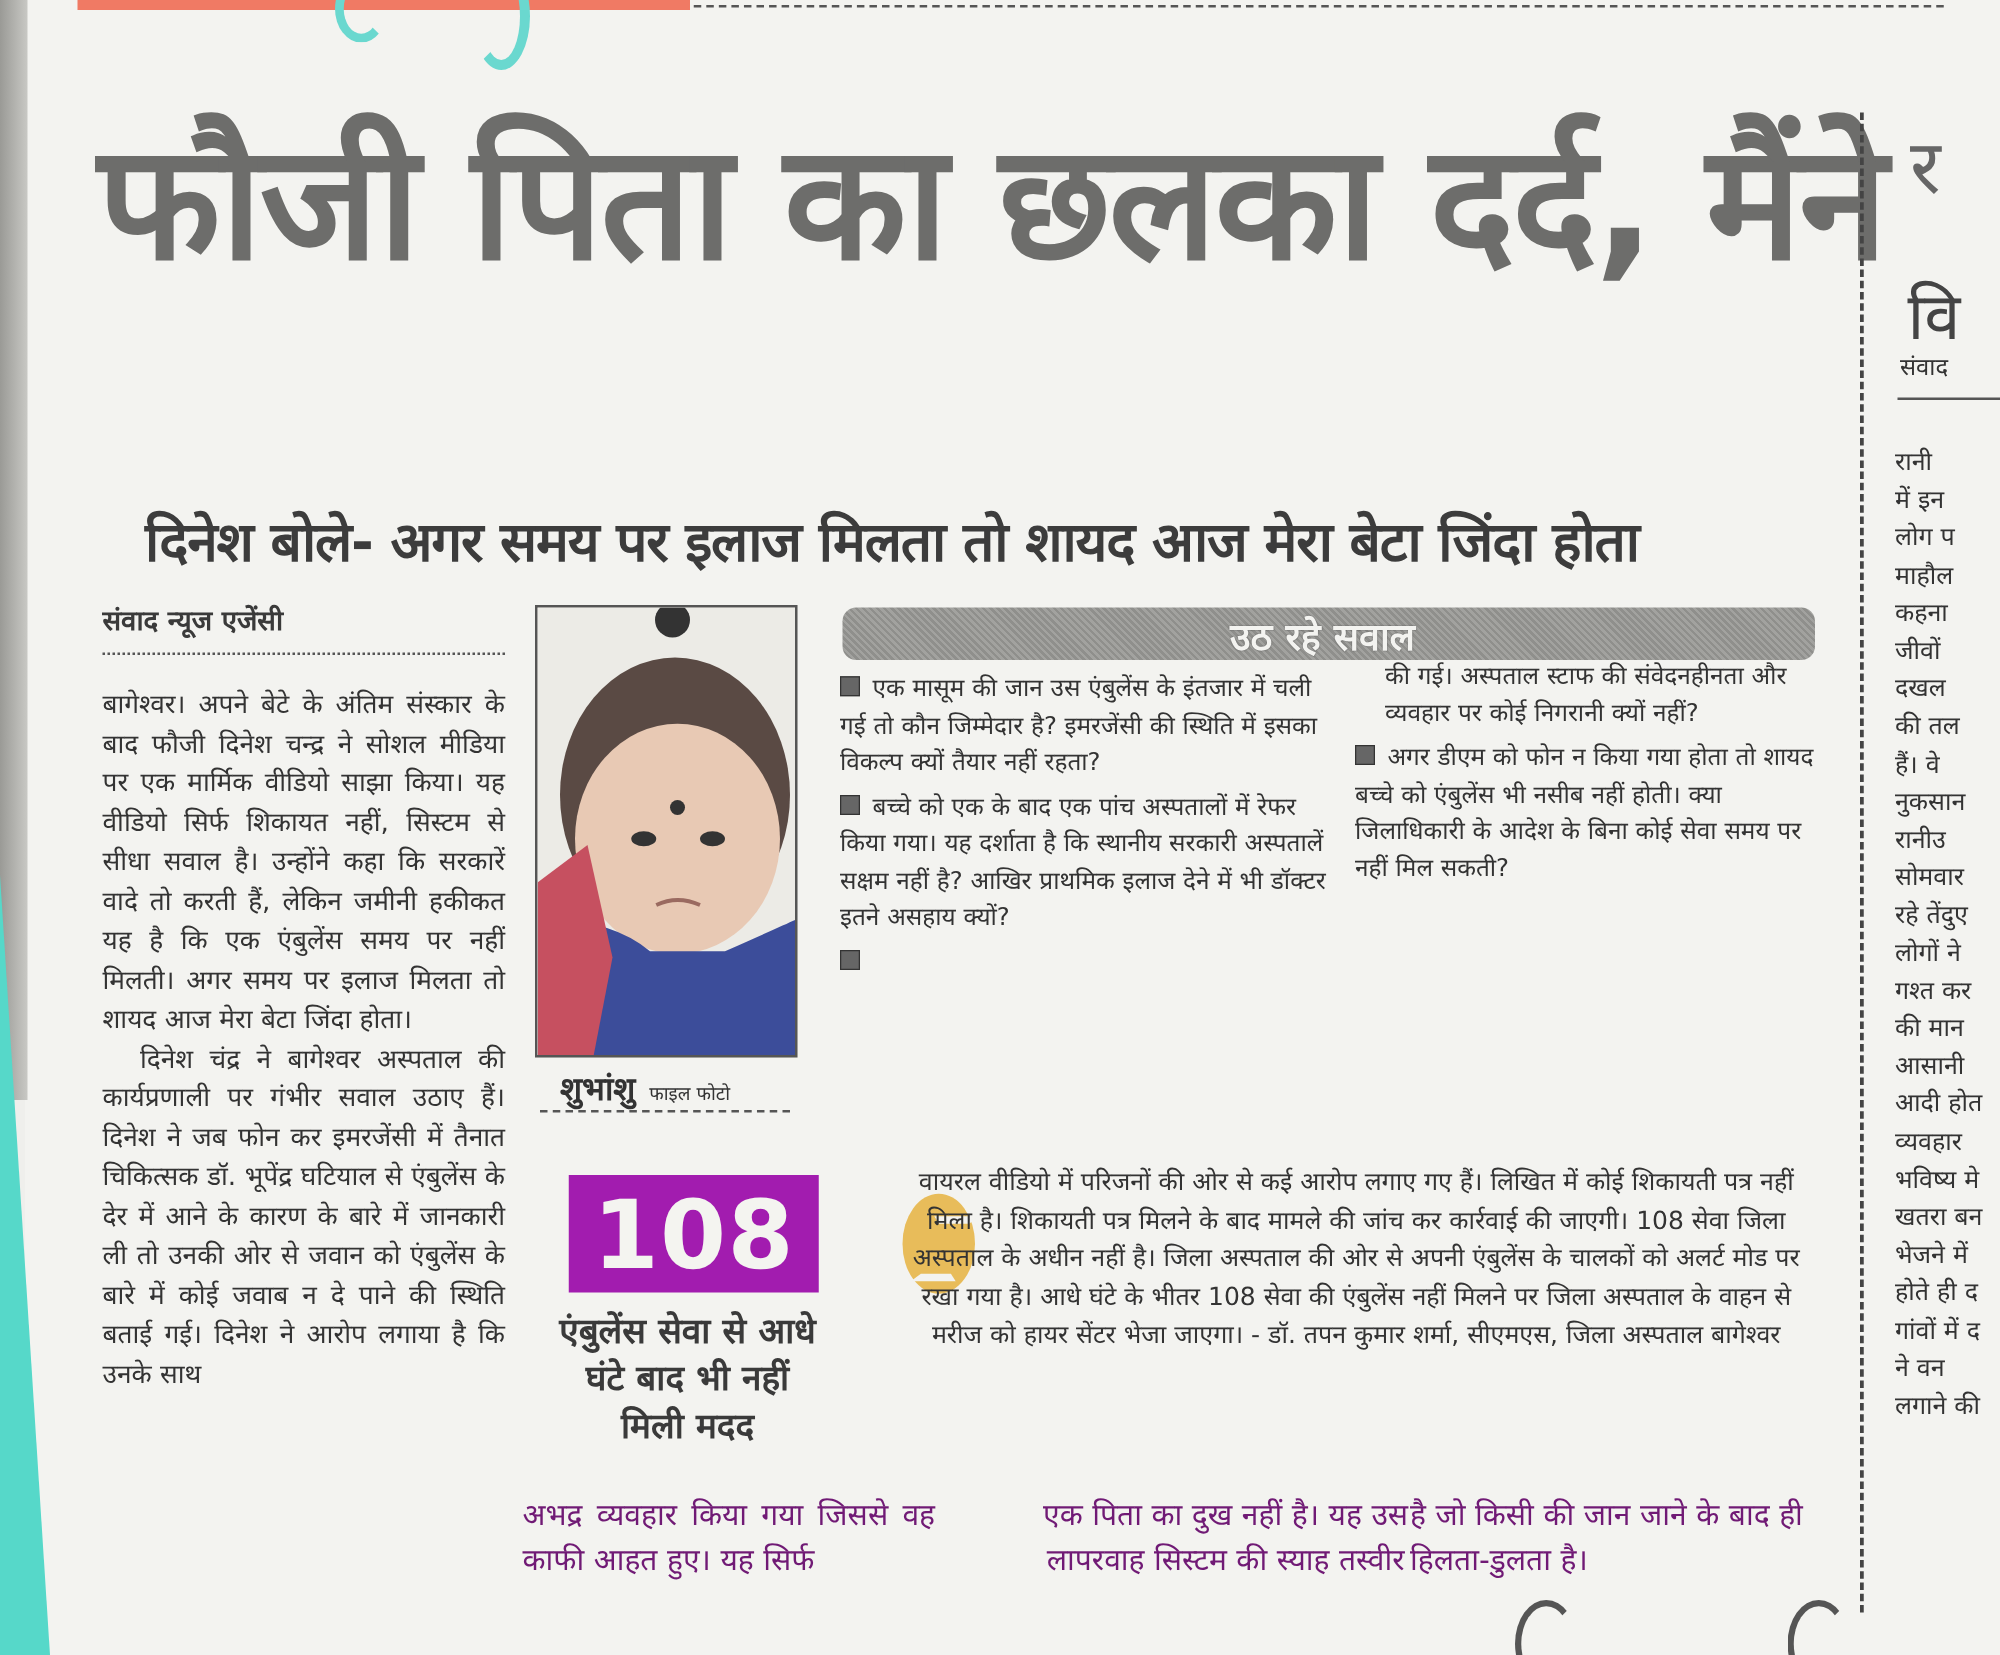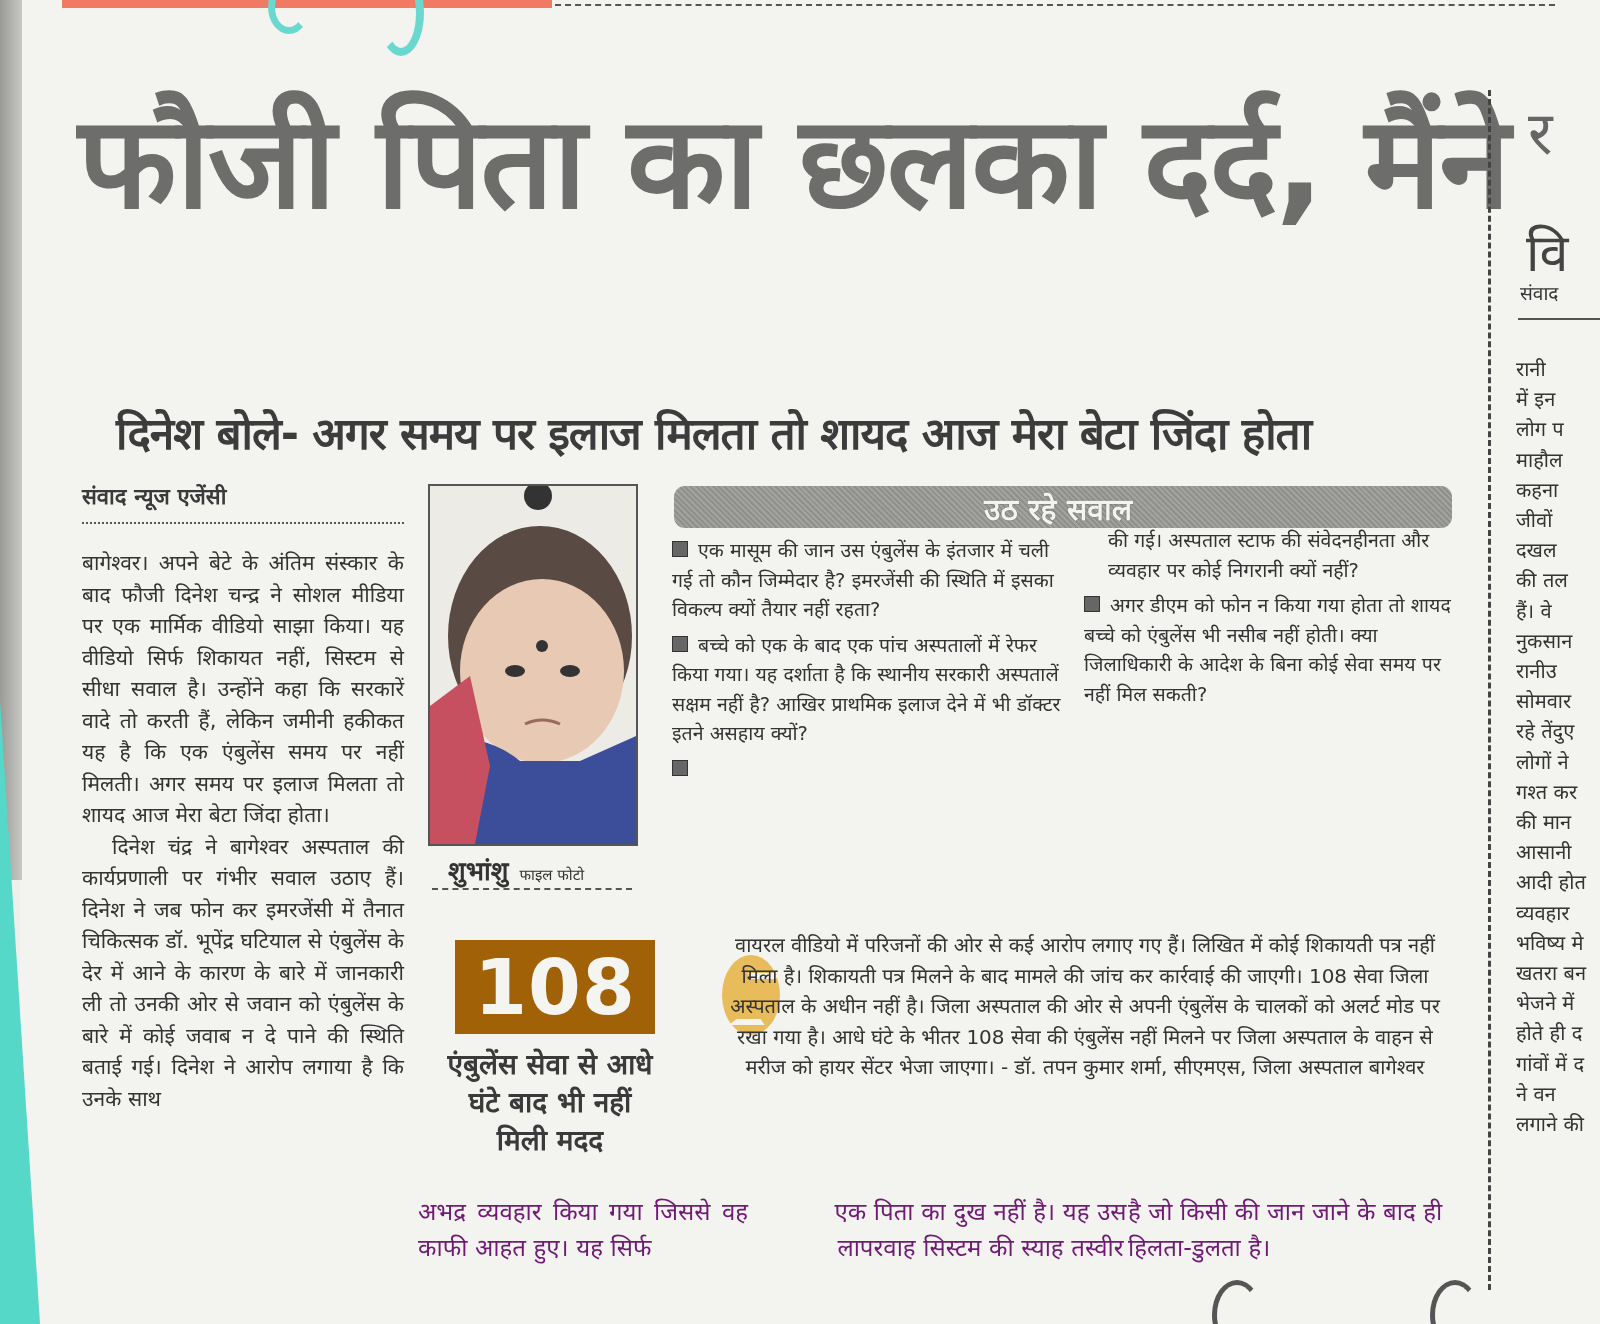--- a/index.html
+++ b/index.html
@@ -70,21 +70,21 @@
     text-shadow: 0 0 1px #333;
   }
   .q-col { position:absolute; font-size: 19.5px; line-height: 29.5px; color:#333; }
   .q-col p { margin: 0 0 6px 0; }
   .bullet { display:inline-block; width:14px; height:14px; background:#666; border:1px solid #333; margin-right:10px; vertical-align:0; }
   .q-col1 { left: 672px; top: 536px; width: 390px; }
   .q-col2 { left: 1084px; top: 526px; width: 384px; }
 
   .box-108 {
     position: absolute; left: 455px; top: 940px; width: 200px; height: 94px;
-    background: #a16207; display:flex; align-items:center; justify-content:center;
+    background: #a21caf; display:flex; align-items:center; justify-content:center;
   }
   .box-108 span { font-size: 76px; font-weight: bold; color: #f4f4f0; letter-spacing:1px; }
   .box-caption {
     position:absolute; left:445px; top:1046px; width:210px; text-align:center;
     font-size:28px; line-height:38px; font-weight:bold; color:#3a3a3a;
   }
 
   .quote-icon {
     position: absolute; left: 722px; top: 955px; width: 58px; height: 80px; border-radius: 50%;
     background: #e7b74a; opacity: 0.9;

